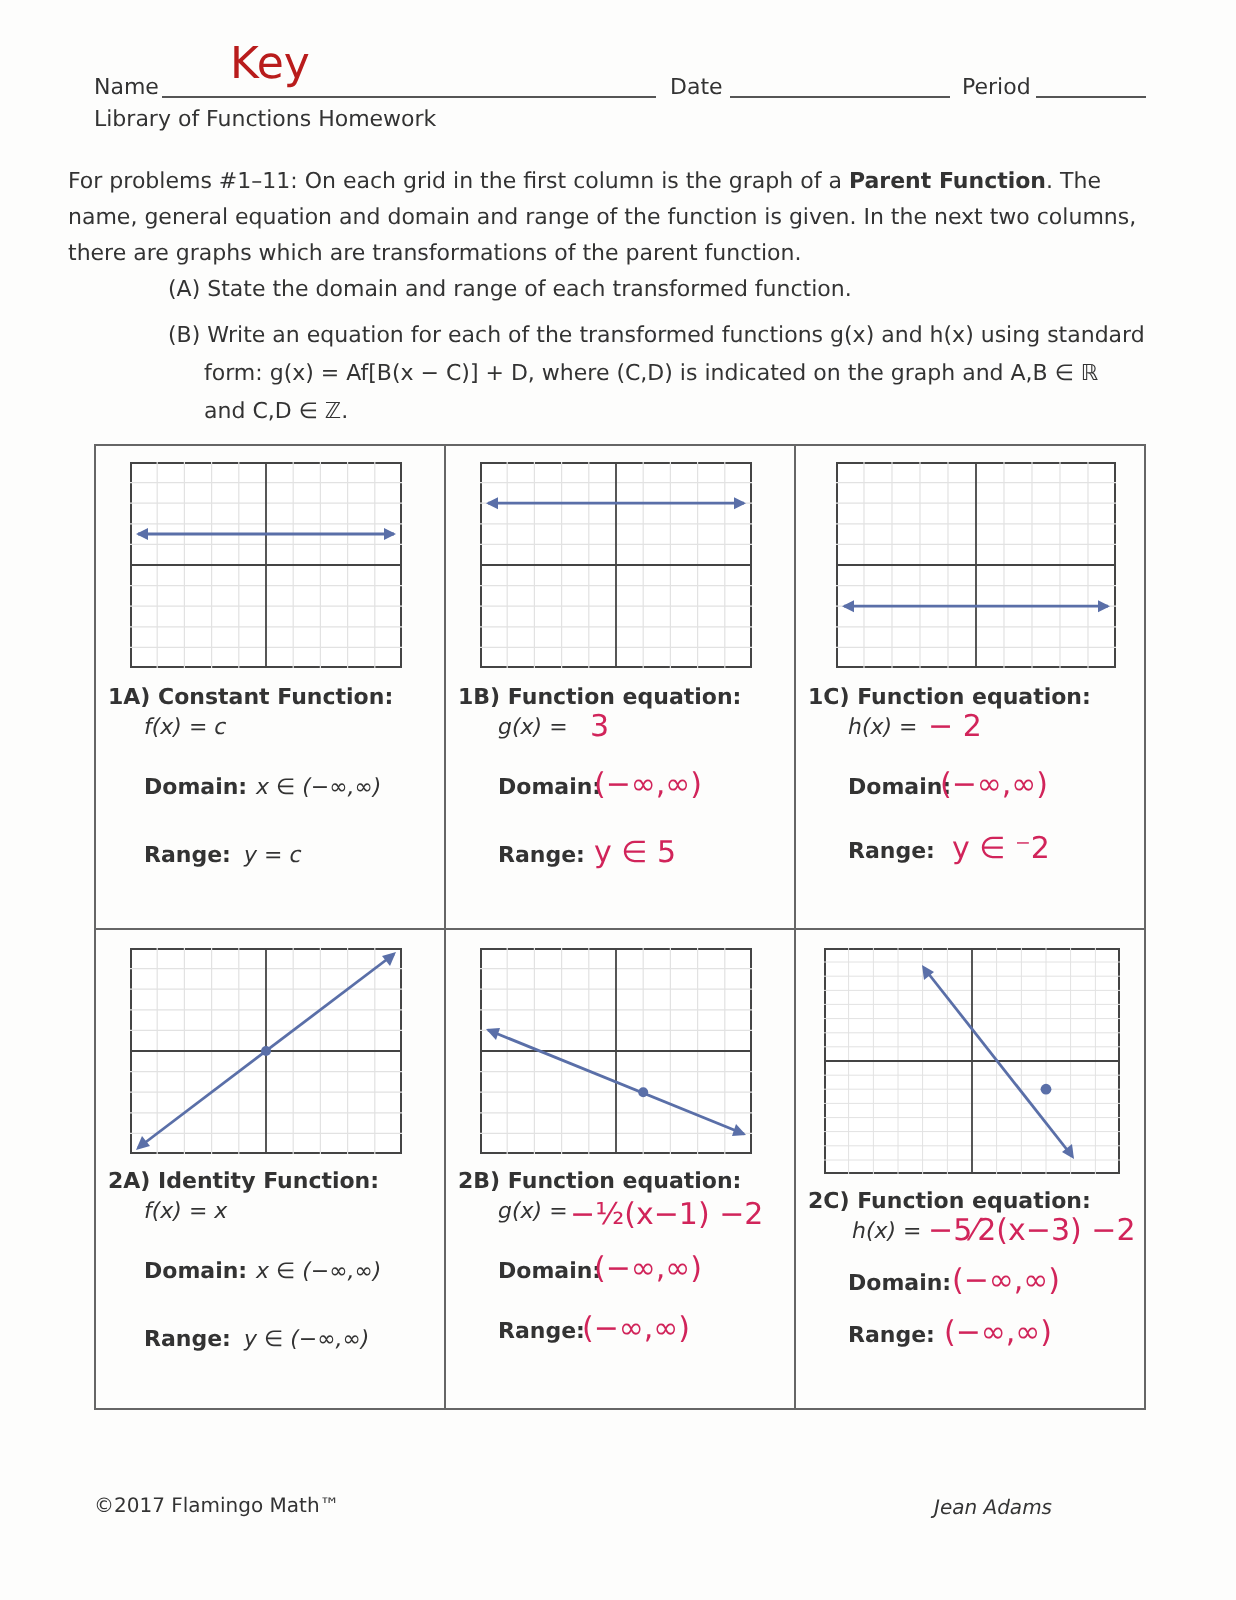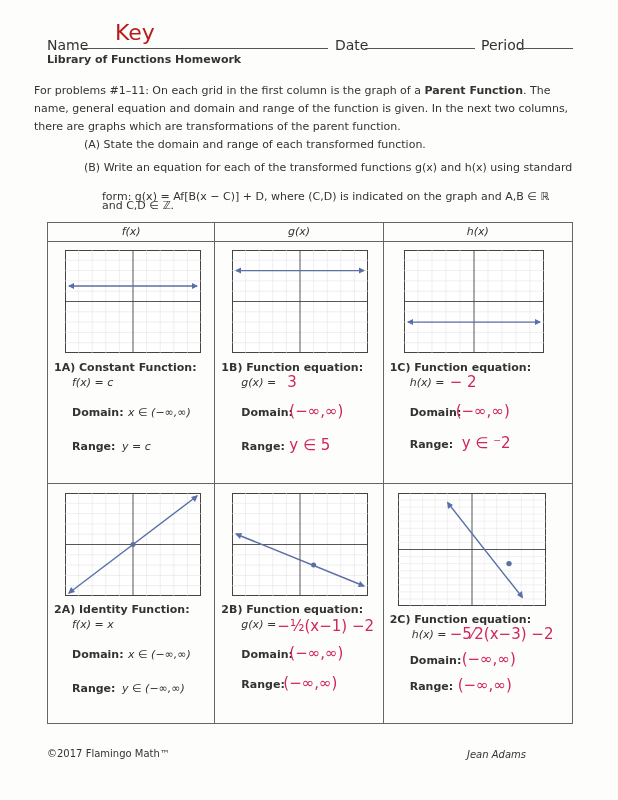--- a/index.html
+++ b/index.html
@@ -1,21 +1,21 @@
 <!DOCTYPE html>
 <html><head>
 <meta charset="utf-8">
 <style>
   html,body{margin:0;padding:0;}
   body{width:618px;height:800px;background:#fdfdfc;position:relative;overflow:hidden;font-family:"DejaVu Sans",sans-serif;color:#2a2a2a;}
   .abs{position:absolute;}
-  .hdr{font-size:14px;color:#333;}
+  .hdr{font-size:11px;color:#333;}
   .line{position:absolute;border-bottom:1px solid #555;}
   .hand{font-family:"DejaVu Sans",sans-serif;color:#b91c1c;font-style:normal;}
-  .title{font-size:11px;font-weight:bold;color:#333;}
+  .title{font-size:11px;font-weight:normal;color:#333;}
   .intro{font-size:11px;line-height:18px;color:#333;}
   .intro b{font-weight:bold;}
   table.grid{position:absolute;left:47px;top:222px;width:526px;border-collapse:collapse;}
   table.grid td{border:1px solid #666;vertical-align:top;padding:0;position:relative;}
   .colhead{height:18px;text-align:center;font-size:11px;font-style:italic;color:#333;line-height:18px;}
   .cell{height:241px;}
   .graph{position:absolute;}
   .cell .label{position:absolute;left:6px;font-size:11px;font-weight:bold;color:#333;}
   .cell .eq{position:absolute;font-size:11px;font-style:italic;color:#333;}
   .cell .dlabel{position:absolute;font-size:11px;font-weight:bold;color:#333;}
@@ -33,30 +33,25 @@
 <div class="line" style="left:365px;top:36px;width:110px;height:12px;"></div>
 <div class="abs hdr" style="left:481px;top:37px;">Period</div>
 <div class="line" style="left:518px;top:36px;width:55px;height:12px;"></div>
 <div class="abs title" style="left:47px;top:53px;">Library of Functions Homework</div>
 
 <div class="abs intro" style="left:34px;top:82px;width:540px;">
   <span>For problems #1–11:  On each grid in the first column is the graph of a </span><b>Parent Function</b><span>.  The name, general equation and domain and range of the function is given. In the next two columns, there are graphs which are transformations of the parent function.</span>
 </div>
 <div class="abs intro" style="left:84px;top:136px;">(A) State the domain and range of each transformed function.</div>
 <div class="abs intro" style="left:84px;top:159px;">(B) Write an equation for each of the transformed functions g(x) and h(x) using standard</div>
-<div class="abs intro" style="left:102px;top:188px;">form: g(x) = Af[B(x − C)] + D, where (C,D) is indicated on the graph and A,B ∈ ℝ</div>
+<div class="abs intro" style="left:102px;top:178px;">form: g(x) = Af[B(x − C)] + D, where (C,D) is indicated on the graph and A,B ∈ ℝ</div>
 <div class="abs intro" style="left:102px;top:197px;text-align:center;">and C,D ∈ ℤ.</div>
 
 <table class="grid">
   <tbody>
-      <tr>
-    <td class="colhead" style="width:167px;">f(x)</td>
-    <td class="colhead" style="width:168px;">g(x)</td>
-    <td class="colhead" style="width:189px;">h(x)</td>
-  </tr>
 
   <tr>
     <td class="cell">
       <svg class="graph" style="left:17px;top:8px;" width="136" height="103" viewBox="0 0 136 103">
         <rect x="0.5" y="0.5" width="135" height="102" fill="#fff" stroke="#444"></rect>
         <g stroke="#e2e2e2" stroke-width="0.6">
           <line x1="13.6" y1="0" x2="13.6" y2="103"></line>
               <line x1="27.2" y1="0" x2="27.2" y2="103"></line>
               <line x1="40.8" y1="0" x2="40.8" y2="103"></line>
               <line x1="54.4" y1="0" x2="54.4" y2="103"></line>

